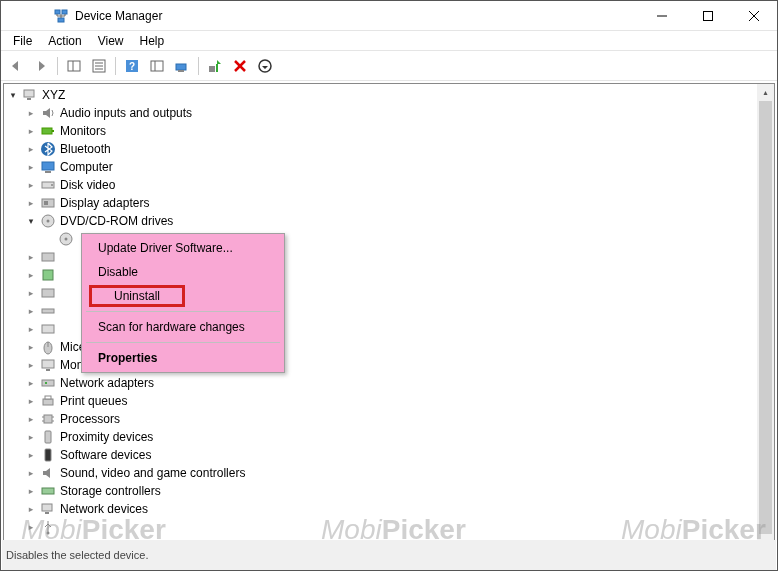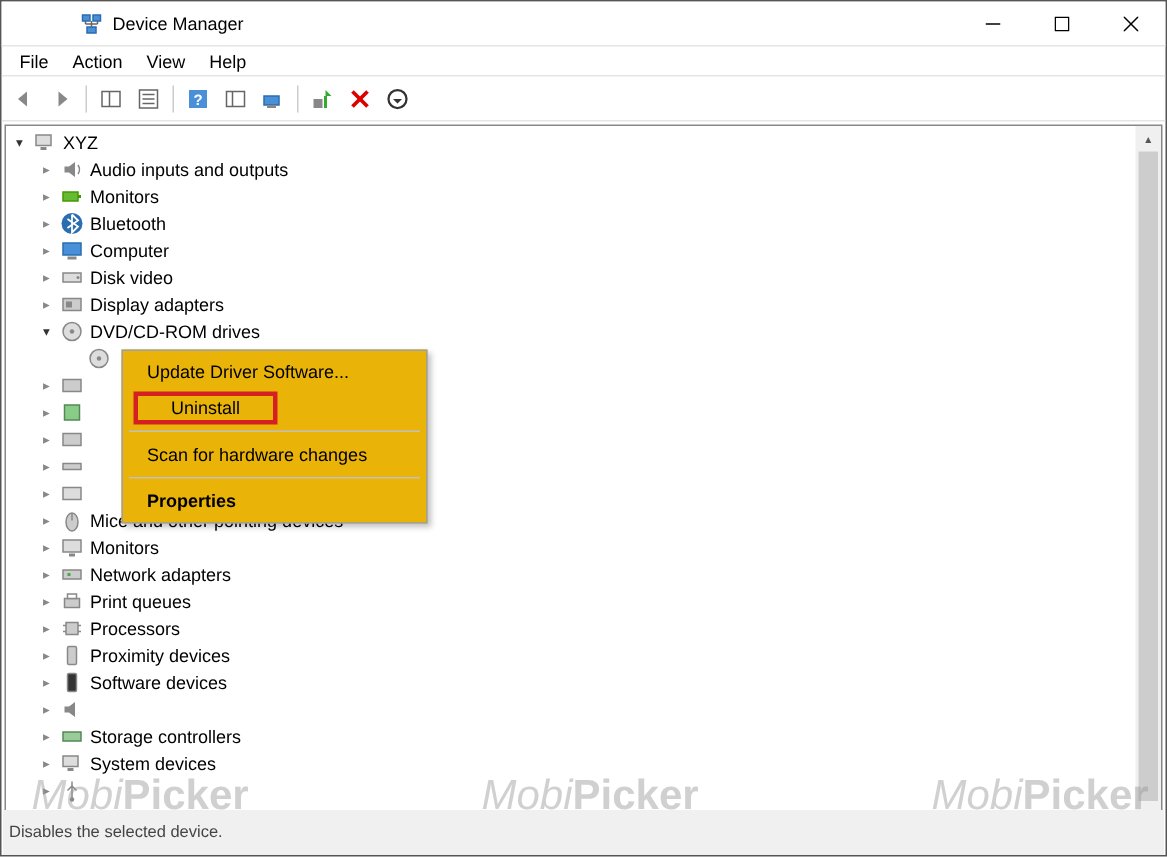--- a/index.html
+++ b/index.html
@@ -86,21 +86,21 @@
   display: flex; align-items: center; justify-content: center;
 }
 .node-label { font-size: 12px; }
 .l1 { padding-left: 0px; }
 .l2 { padding-left: 18px; }
 .l3 { padding-left: 36px; }
 .context-menu {
   position: absolute;
   left: 80px; top: 232px;
   width: 204px;
-  background: #eab308;
+  background: #f9a8d4;
   border: 1px solid #a0a0a0;
   box-shadow: 2px 2px 4px rgba(0,0,0,0.25);
   padding: 2px;
 }
 .ctx-item {
   height: 24px;
   display: flex;
   align-items: center;
   padding: 0 14px;
   font-size: 12px;
@@ -472,39 +472,40 @@
         </span>
       <span class="node-label">Software devices</span>
     </div>
     <div class="tree-row l2">
       <span class="chev">▸</span>
       <span class="node-icon">
           <svg width="16" height="16">
             <path d="M3 6 L6 6 L10 3 L10 13 L6 10 L3 10 Z" fill="#888"></path>
           </svg>
         </span>
+      <span class="node-label">Sound, video and game controllers</span>
     </div>
     <div class="tree-row l2">
       <span class="chev">▸</span>
       <span class="node-icon">
           <svg width="16" height="16">
             <rect x="2" y="5" width="12" height="6" fill="#9c9" stroke="#585"></rect>
           </svg>
         </span>
       <span class="node-label">Storage controllers</span>
     </div>
     <div class="tree-row l2">
       <span class="chev">▸</span>
       <span class="node-icon">
           <svg width="16" height="16">
             <rect x="2" y="3" width="10" height="7" fill="#ddd" stroke="#888"></rect>
             <rect x="5" y="11" width="4" height="2" fill="#888"></rect>
           </svg>
         </span>
-      <span class="node-label">System devices</span>
+      <span class="node-label">Network devices</span>
     </div>
     <div class="tree-row l2">
       <span class="chev">▸</span>
       <span class="node-icon">
           <svg width="16" height="16">
             <path d="M8 2 L8 14 M8 5 L5 8 M8 5 L11 8" stroke="#888" fill="none"></path>
             <circle cx="8" cy="14" r="1.5" fill="#888"></circle>
           </svg>
         </span>
     </div>
@@ -516,20 +517,23 @@
     <div class="thumb"></div>
     <div class="arrow">▾</div>
   </div>
 </div>
 
 <div class="context-menu">
   <div class="ctx-item">
       <span>Update Driver Software...</span>
     </div>
   <div class="ctx-item">
+      <span>Disable</span>
+    </div>
+  <div class="ctx-item">
       <span class="highlight">Uninstall</span>
     </div>
   <div class="ctx-sep"></div>
   <div class="ctx-item">
       <span>Scan for hardware changes</span>
     </div>
   <div class="ctx-sep"></div>
   <div class="ctx-item bold">
       <span>Properties</span>
     </div>

